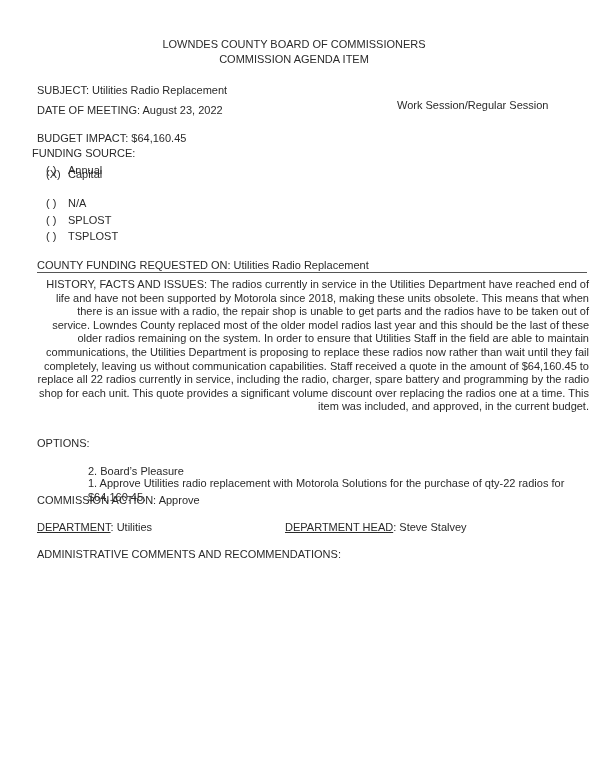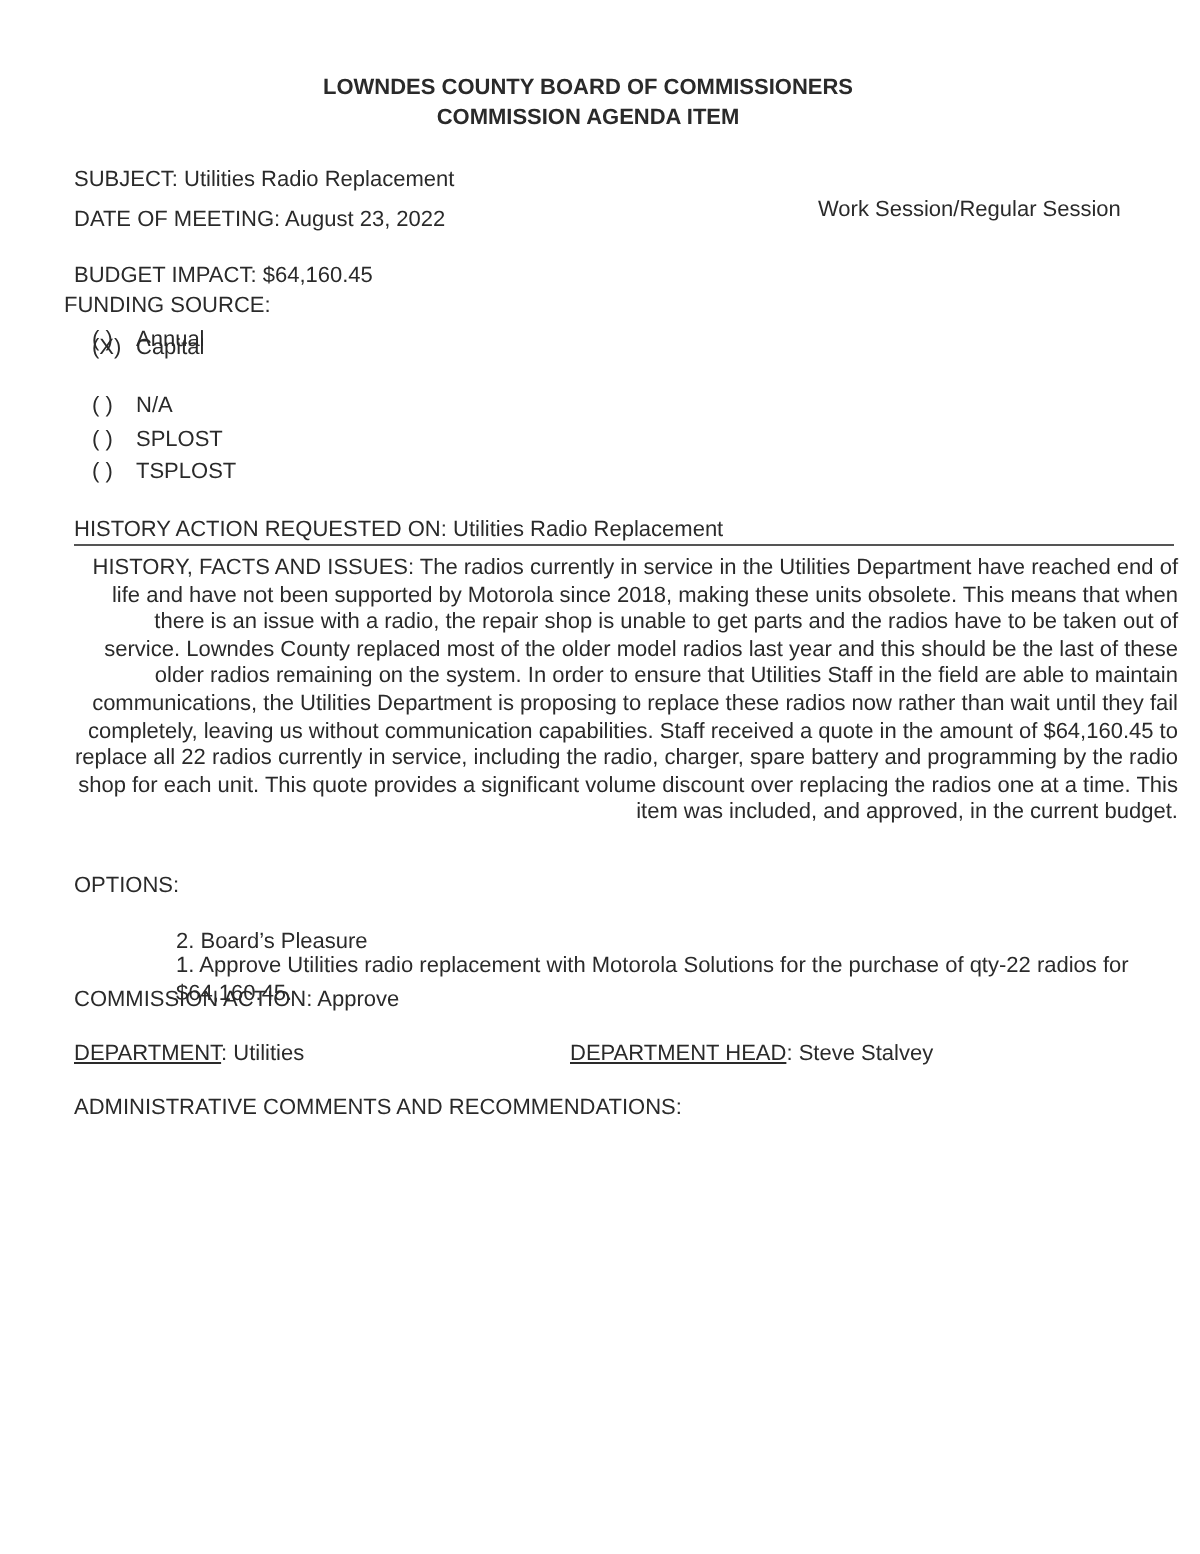--- a/index.html
+++ b/index.html
@@ -1,19 +1,19 @@
 <!DOCTYPE html>
 <html><head>
 <meta charset="utf-8">
 <style>
   html, body { margin: 0; padding: 0; background: #ffffff; }
   body { width: 600px; height: 777px; position: relative; overflow: hidden;
          font-family: "Liberation Sans", sans-serif; color: #2a2a2a; font-size: 11px; }
   .abs { position: absolute; white-space: nowrap; }
-  .center { left: 0; width: 588px; text-align: center; font-weight: bold; }
+  .center { left: 0; width: 588px; text-align: center; }
   .para { position: absolute; left: 37px; width: 552px; line-height: 13.6px; white-space: normal; }
   .u { text-decoration: underline; text-align: right; }
   .rule { position: absolute; left: 37px; width: 550px; top: 272px; height: 1px; background: #555; }
   .fund-row { position: absolute; left: 46px; height: 14px; }
   .fund-mark { display: inline-block; width: 22px; }
 </style>
 </head>
 <body>
 
 <div class="abs center" style="top:38px;">LOWNDES COUNTY BOARD OF COMMISSIONERS</div>
@@ -21,21 +21,21 @@
 
 <div class="abs" style="left:37px; top:84px;">
   <span>SUBJECT:</span>
   <span>Utilities Radio Replacement</span>
 </div>
 
 <div class="abs" style="left:37px; top:104px;">
   <span>DATE OF MEETING:</span>
   <span>August 23, 2022</span>
 </div>
-<div class="abs" style="left:397px; top:99px;margin-left:12px;">Work Session/Regular Session</div>
+<div class="abs" style="left:397px; top:99px;">Work Session/Regular Session</div>
 
 <div class="abs" style="left:37px; top:132px;">
   <span>BUDGET IMPACT:</span>
   <span>$64,160.45</span>
 </div>
 <div class="abs" style="left:32px; top:147px;">FUNDING SOURCE:</div>
 
 <div class="fund-row abs" style="top:164px;">
   <span class="fund-mark">( )</span><span>Annual</span>
 </div>
@@ -46,21 +46,21 @@
   <span class="fund-mark">( )</span><span>N/A</span>
 </div>
 <div class="fund-row abs" style="top:214px;">
   <span class="fund-mark">( )</span><span>SPLOST</span>
 </div>
 <div class="fund-row abs" style="top:230px;">
   <span class="fund-mark">( )</span><span>TSPLOST</span>
 </div>
 
 <div class="abs" style="left:37px; top:259px;">
-  <span>HISTORY ACTION REQUESTED ON:</span>
+  <span>COUNTY FUNDING REQUESTED ON:</span>
   <span>Utilities Radio Replacement</span>
 </div>
 <div class="rule"></div>
 
 <div class="para" style="top:278px;text-align:right;">
   <span>HISTORY, FACTS AND ISSUES:</span>
   <span>The radios currently in service in the Utilities Department have reached end of life and have not been supported by Motorola since 2018, making these units obsolete.  This means that when there is an issue with a radio, the repair shop is unable to get parts and the radios have to be taken out of service.  Lowndes County replaced most of the older model radios last year and this should be the last of these older radios remaining on the system.  In order to ensure that Utilities Staff in the field are able to maintain communications, the Utilities Department is proposing to replace these radios now rather than wait until they fail completely, leaving us without communication capabilities. Staff received a quote in the amount of $64,160.45 to replace all 22 radios currently in service, including the radio, charger, spare battery and programming by the radio shop for each unit.  This quote provides a significant volume discount over replacing the radios one at a time.  This item was included, and approved, in the current budget.</span>
 </div>
 
 <div class="abs" style="left:37px; top:437px;">OPTIONS:</div>

